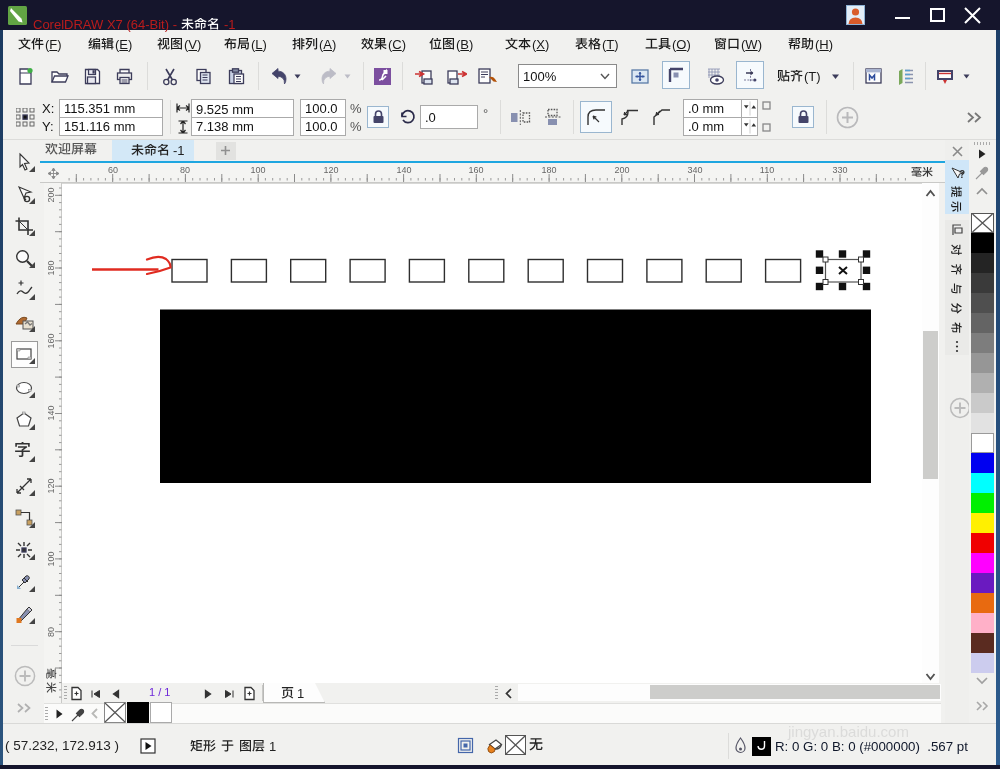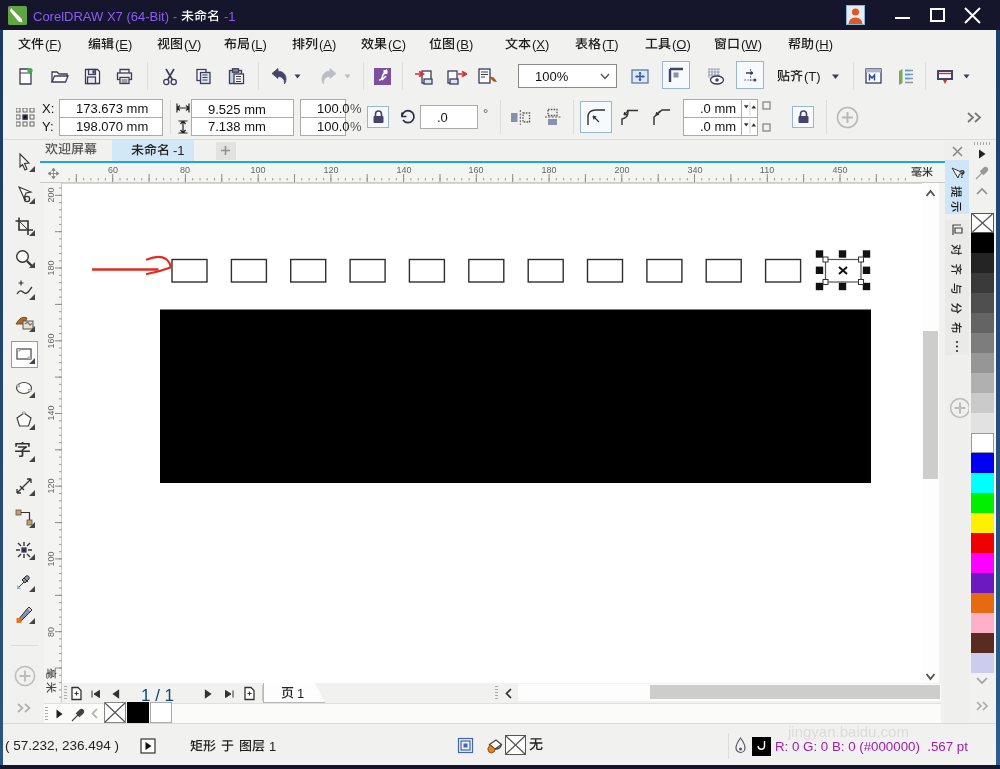--- a/index.html
+++ b/index.html
@@ -3,21 +3,21 @@
 
 *{margin:0;padding:0;box-sizing:border-box}
 html,body{width:1000px;height:769px;overflow:hidden}
 body{font-family:"Liberation Sans",sans-serif;-webkit-font-smoothing:antialiased}
 #app{position:relative;width:1000px;height:769px;background:#f1f1ef;overflow:hidden}
 .abs{position:absolute}
 .ic{position:absolute}
 svg{display:block}
 .sep{position:absolute;width:1px;background:#dcdcda}
 .fld{position:absolute;background:#fff;border:1px solid #aaa;font-size:13px;color:#111;
-     display:flex;align-items:center;padding-left:16px;letter-spacing:0}
+     display:flex;align-items:center;padding-left:4px;letter-spacing:0}
 .num{font-size:9px;color:#666}
 
 </style></head><body>
 <div id="app">
 <svg width="0" height="0" style="position:absolute">
       <defs>
         <path id="g7C73" d="M55 464H945V369H55ZM449 844H549V-84H449ZM800 797 905 756Q879 713 851 668Q823 623 795 582Q767 541 742 509L659 547Q684 580 710 623Q737 667 760 713Q784 758 800 797ZM108 753 194 790Q223 756 250 714Q277 672 299 632Q321 592 333 559L239 517Q229 549 209 590Q188 631 162 674Q136 717 108 753ZM407 416 490 383Q456 319 412 258Q367 196 316 140Q265 84 210 37Q155 -9 100 -44Q92 -32 80 -17Q68 -2 54 12Q41 26 30 35Q84 65 138 107Q192 148 242 199Q293 250 335 305Q377 360 407 416ZM587 421Q618 367 661 312Q704 258 756 207Q808 157 863 115Q918 74 973 45Q961 36 947 21Q934 7 921 -9Q909 -24 900 -37Q846 -3 790 45Q735 92 683 148Q631 203 586 264Q540 325 505 388Z"></path>
         <path id="g53E3" d="M118 743H885V-58H782V647H216V-62H118ZM164 119H849V22H164Z"></path>
         <path id="g5177" d="M595 75 655 142Q712 117 769 89Q827 61 878 34Q930 8 967 -15L890 -86Q855 -62 808 -34Q760 -6 705 22Q650 51 595 75ZM49 220H954V134H49ZM243 648H751V579H243ZM243 508H751V438H243ZM243 365H751V296H243ZM322 137 408 78Q369 48 317 17Q265 -13 210 -39Q155 -65 105 -85Q92 -70 72 -50Q52 -30 35 -16Q86 2 141 28Q195 53 243 82Q291 111 322 137ZM208 797H804V180H709V720H299V180H208Z"></path>
         <path id="g4E0E" d="M241 462H827V374H241ZM288 713H881V622H288ZM54 248H678V157H54ZM803 462H901Q901 462 901 454Q900 446 899 435Q899 425 897 418Q884 276 869 185Q855 94 837 43Q820 -7 797 -30Q775 -53 751 -61Q727 -69 691 -71Q662 -73 612 -72Q562 -71 508 -69Q507 -48 497 -21Q487 6 472 26Q531 21 584 19Q638 18 661 18Q680 18 692 20Q704 22 715 30Q734 46 750 94Q766 142 779 229Q792 316 803 447ZM255 825 351 815Q342 761 331 701Q319 641 307 581Q294 522 283 468Q271 415 261 374L160 374Q172 418 185 473Q198 528 211 589Q223 650 235 711Q246 771 255 825Z"></path>
@@ -66,21 +66,21 @@
     </svg>
 <div class="abs" style="left:0;top:0;width:1000px;height:30px;background:#15152c"></div>
 <div class="abs" style="left:0;top:30px;width:3px;height:735px;background:linear-gradient(#1b3a60,#2c557f)"></div>
 <div class="abs" style="right:0;top:30px;width:4px;height:735px;background:linear-gradient(#1d3f68,#2d5c8e)"></div>
 <div class="abs" style="left:0;top:765px;width:1000px;height:4px;background:#15152c"></div>
 <svg class="ic" style="left:8px;top:6px" width="19" height="19" viewBox="0 0 19 19">
 <rect width="19" height="19" rx="1.5" fill="#62a344"></rect>
 <path d="M3 2 L13.5 12.5 L14.5 16.5 L10.5 15.5 L2 5 Z" fill="#fff"></path>
 <path d="M3.2 2.2 L6.5 3.5 L15 12 L13.8 13.2 Z" fill="#62a344" opacity="0.35"></path>
 </svg>
-<div class="abs" style="left:33px;top:8px;height:16px;display:flex;align-items:center;color:#8b5cf6;font-size:13px">
+<div class="abs" style="left:33px;top:16px;height:16px;display:flex;align-items:center;color:#b91c1c;font-size:13px">
       <span>CorelDRAW X7 (64-Bit) -</span>
       <svg class="" width="39.0" height="13.0" viewBox="0 0 3000 1000" style="display:block;margin:0 4px" fill="#fff">
         <use href="#g672A" transform="translate(0,800) scale(1,-1)"></use>
         <use href="#g547D" transform="translate(1000,800) scale(1,-1)"></use>
         <use href="#g540D" transform="translate(2000,800) scale(1,-1)"></use>
       </svg>
       <span>-1</span>
     </div>
 <svg class="ic" style="left:846px;top:5px" width="19" height="20" viewBox="0 0 19 20">
 <rect x="0.5" y="0.5" width="18" height="19" fill="#e3edf8" stroke="#8fb3d6"></rect>
@@ -311,22 +311,22 @@
       <rect x="0" y="14" width="4" height="4" fill="none" stroke="#666" stroke-width="1"></rect>
       <rect x="7" y="0" width="4" height="4" fill="none" stroke="#666" stroke-width="1"></rect>
       <rect x="7" y="7" width="4.2" height="4.2" fill="#111"></rect>
       <rect x="7" y="14" width="4" height="4" fill="none" stroke="#666" stroke-width="1"></rect>
       <rect x="14" y="0" width="4" height="4" fill="none" stroke="#666" stroke-width="1"></rect>
       <rect x="14" y="7" width="4" height="4" fill="none" stroke="#666" stroke-width="1"></rect>
       <rect x="14" y="14" width="4" height="4" fill="none" stroke="#666" stroke-width="1"></rect>
     </svg>
 <div class="abs" style="left:42px;top:101px;font-size:13px;color:#111">X:</div>
 <div class="abs" style="left:42px;top:119px;font-size:13px;color:#111">Y:</div>
-<div class="fld" style="left:59px;top:99px;width:104px;height:19px">173.673 mm</div>
-<div class="fld" style="left:59px;top:117px;width:104px;height:19px">198.070 mm</div>
+<div class="fld" style="left:59px;top:99px;width:104px;height:19px">115.351 mm</div>
+<div class="fld" style="left:59px;top:117px;width:104px;height:19px">151.116 mm</div>
 <div class="sep" style="left:170px;top:100px;height:34px"></div>
 <svg class="ic" style="left:176px;top:102px" width="14" height="12" viewBox="0 0 14 12" fill="none" stroke="#3c3c5a" stroke-width="1.30">
       <path d="M1 6 h12 M1 6 l3 -2.5 M1 6 l3 2.5 M13 6 l-3 -2.5 M13 6 l-3 2.5 M1 1.5 v9 M13 1.5 v9" stroke-width="1.2" stroke="#222"></path>
     </svg>
 <svg class="ic" style="left:177px;top:120px" width="12" height="14" viewBox="0 0 12 14" fill="none" stroke="#3c3c5a" stroke-width="1.30">
       <path d="M6 1 v12 M6 1 l-2.5 3 M6 1 l2.5 3 M6 13 l-2.5 -3 M6 13 l2.5 -3 M1.5 1 h9 M1.5 13 h9" stroke-width="1.2" stroke="#222"></path>
     </svg>
 <div class="fld" style="left:191px;top:99px;width:103px;height:21px">9.525 mm</div>
 <div class="fld" style="left:191px;top:117px;width:103px;height:19px">7.138 mm</div>
 <div class="fld" style="left:300px;top:99px;width:46px;height:19px">100.0</div>
@@ -435,21 +435,21 @@
 <div class="abs num" style="left:113px;top:165px;width:30px;text-align:center;margin-left:-15px">60</div>
 <div class="abs num" style="left:185px;top:165px;width:30px;text-align:center;margin-left:-15px">80</div>
 <div class="abs num" style="left:258px;top:165px;width:30px;text-align:center;margin-left:-15px">100</div>
 <div class="abs num" style="left:331px;top:165px;width:30px;text-align:center;margin-left:-15px">120</div>
 <div class="abs num" style="left:404px;top:165px;width:30px;text-align:center;margin-left:-15px">140</div>
 <div class="abs num" style="left:476px;top:165px;width:30px;text-align:center;margin-left:-15px">160</div>
 <div class="abs num" style="left:549px;top:165px;width:30px;text-align:center;margin-left:-15px">180</div>
 <div class="abs num" style="left:622px;top:165px;width:30px;text-align:center;margin-left:-15px">200</div>
 <div class="abs num" style="left:695px;top:165px;width:30px;text-align:center;margin-left:-15px">340</div>
 <div class="abs num" style="left:767px;top:165px;width:30px;text-align:center;margin-left:-15px">110</div>
-<div class="abs num" style="left:840px;top:165px;width:30px;text-align:center;margin-left:-15px">450</div>
+<div class="abs num" style="left:840px;top:165px;width:30px;text-align:center;margin-left:-15px">330</div>
 <div class="abs" style="left:911px;top:167px">
       <svg class="" width="22.0" height="11.0" viewBox="0 0 2000 1000" style="display:block;" fill="#333">
         <use href="#g6BEB" transform="translate(0,800) scale(1,-1)"></use>
         <use href="#g7C73" transform="translate(1000,800) scale(1,-1)"></use>
       </svg>
     </div>
 <div class="abs" style="left:44px;top:183px;width:18px;height:520px;background:#f4f4f2;border-right:1px solid #c9c9c7"></div>
 <svg class="ic" style="left:44px;top:183px" width="19" height="520" viewBox="0 0 19 520">
       <path d="M15 5.0 H17.5 M15 12.3 H17.5 M15 19.6 H17.5 M15 26.8 H17.5 M15 34.1 H17.5 M15 41.4 H17.5 M15 48.7 H17.5 M15 55.9 H17.5 M15 63.2 H17.5 M15 70.5 H17.5 M15 77.8 H17.5 M15 85.0 H17.5 M15 92.3 H17.5 M15 99.6 H17.5 M15 106.8 H17.5 M15 114.1 H17.5 M15 121.4 H17.5 M15 128.7 H17.5 M15 135.9 H17.5 M15 143.2 H17.5 M15 150.5 H17.5 M15 157.8 H17.5 M15 165.0 H17.5 M15 172.3 H17.5 M15 179.6 H17.5 M15 186.8 H17.5 M15 194.1 H17.5 M15 201.4 H17.5 M15 208.7 H17.5 M15 215.9 H17.5 M15 223.2 H17.5 M15 230.5 H17.5 M15 237.8 H17.5 M15 245.0 H17.5 M15 252.3 H17.5 M15 259.6 H17.5 M15 266.8 H17.5 M15 274.1 H17.5 M15 281.4 H17.5 M15 288.7 H17.5 M15 295.9 H17.5 M15 303.2 H17.5 M15 310.5 H17.5 M15 317.8 H17.5 M15 325.0 H17.5 M15 332.3 H17.5 M15 339.6 H17.5 M15 346.8 H17.5 M15 354.1 H17.5 M15 361.4 H17.5 M15 368.7 H17.5 M15 375.9 H17.5 M15 383.2 H17.5 M15 390.5 H17.5 M15 397.8 H17.5 M15 405.0 H17.5 M15 412.3 H17.5 M15 419.6 H17.5 M15 426.8 H17.5 M15 434.1 H17.5 M15 441.4 H17.5 M15 448.7 H17.5 M15 455.9 H17.5 M15 463.2 H17.5 M15 470.5 H17.5 M15 477.8 H17.5 M15 485.0 H17.5 M15 492.3 H17.5 M15 499.6 H17.5 M15 506.9 H17.5 M15 514.1 H17.5" stroke="#9a9a9a" stroke-width="1"></path>
       <path d="M11 12.3 H19 M11 48.7 H19 M11 85.0 H19 M11 121.4 H19 M11 157.8 H19 M11 194.1 H19 M11 230.5 H19 M11 266.8 H19 M11 303.2 H19 M11 339.6 H19 M11 375.9 H19 M11 412.3 H19 M11 448.7 H19 M11 485.0 H19" stroke="#8a8a8a" stroke-width="1"></path>
@@ -629,21 +629,21 @@
 <svg class="ic" style="left:69px;top:686px" width="14" height="15" viewBox="0 0 14 15" fill="none" stroke="#3c3c5a" stroke-width="1.30">
       <path d="M3 1.5 h6 l3 3 v9 h-9 z" fill="#fff" stroke="#333"></path>
       <path d="M5.5 7.5 h4 M7.5 5.5 v4" stroke="#333" stroke-width="1.2"></path>
     </svg>
 <svg class="ic" style="left:90px;top:689px" width="11" height="10" viewBox="0 0 11 10" fill="none" stroke="#3c3c5a" stroke-width="1.30">
       <path d="M2 1.5 V8.5 M9.5 1.5 L4 5 L9.5 8.5 Z" fill="#333" stroke="#333" stroke-width="1"></path>
     </svg>
 <svg class="ic" style="left:111px;top:689px" width="9" height="10" viewBox="0 0 9 10" fill="none" stroke="#3c3c5a" stroke-width="1.30">
       <path d="M7.5 1.5 L2.5 5 L7.5 8.5 Z" fill="#333" stroke="#333"></path>
     </svg>
-<div class="abs" style="left:141px;top:686px;font-size:17px;color:#0c4a6e">1 / 1</div>
+<div class="abs" style="left:149px;top:686px;font-size:11px;color:#6d28d9">1 / 1</div>
 <svg class="ic" style="left:204px;top:689px" width="9" height="10" viewBox="0 0 9 10" fill="none" stroke="#3c3c5a" stroke-width="1.30">
       <path d="M1.5 1.5 L6.5 5 L1.5 8.5 Z" fill="#333" stroke="#333"></path>
     </svg>
 <svg class="ic" style="left:224px;top:689px" width="11" height="10" viewBox="0 0 11 10" fill="none" stroke="#3c3c5a" stroke-width="1.30">
       <path d="M9 1.5 V8.5 M1.5 1.5 L7 5 L1.5 8.5 Z" fill="#333" stroke="#333" stroke-width="1"></path>
     </svg>
 <svg class="ic" style="left:242px;top:686px" width="14" height="15" viewBox="0 0 14 15" fill="none" stroke="#3c3c5a" stroke-width="1.30">
       <path d="M3 1.5 h6 l3 3 v9 h-9 z" fill="#fff" stroke="#333"></path>
       <path d="M5.5 7.5 h4 M7.5 5.5 v4" stroke="#333" stroke-width="1.2"></path>
     </svg>
@@ -748,21 +748,21 @@
 <div class="abs" style="left:971px;top:613.0px;width:23px;height:20.0px;background:#ffb0c8;"></div>
 <div class="abs" style="left:971px;top:633.0px;width:23px;height:20.0px;background:#5a2b20;"></div>
 <div class="abs" style="left:971px;top:653.0px;width:23px;height:20.0px;background:#ccccee;"></div>
 <svg class="ic" style="left:975px;top:675px" width="14" height="11" viewBox="0 0 14 11" fill="none" stroke="#3c3c5a" stroke-width="1.30">
       <path d="M2 3 L7 8 L12 3" fill="none" stroke="#a0a0a0" stroke-width="1.7"></path>
     </svg>
 <svg class="ic" style="left:975px;top:700px" width="15" height="12" viewBox="0 0 15 12" fill="none" stroke="#3c3c5a" stroke-width="1.30">
       <path d="M2 2 l4 4 l-4 4 M8 2 l4 4 l-4 4" fill="none" stroke="#a8a8a8" stroke-width="1.6"></path>
     </svg>
 <div class="abs" style="left:3px;top:723px;width:993px;height:42px;background:#f1f1ef;border-top:1px solid #d9d9d7"></div>
-<div class="abs" style="left:5px;top:738px;font-size:13.5px;color:#222">( 57.232, 236.494 )</div>
+<div class="abs" style="left:5px;top:738px;font-size:13.5px;color:#222">( 57.232, 172.913 )</div>
 <svg class="ic" style="left:140px;top:738px" width="16" height="16" viewBox="0 0 16 16" fill="none" stroke="#3c3c5a" stroke-width="1.30">
       <rect x="1" y="1" width="14" height="14" fill="#fff" stroke="#333" stroke-width="1.2"></rect>
       <path d="M5.5 4 L11.5 8 L5.5 12 Z" fill="#111" stroke="none"></path>
     </svg>
 <div class="abs" style="left:190px;top:739px;display:flex;align-items:center">
       <svg class="" width="26.0" height="13.0" viewBox="0 0 2000 1000" style="display:block;" fill="#222">
         <use href="#g77E9" transform="translate(0,800) scale(1,-1)"></use>
         <use href="#g5F62" transform="translate(1000,800) scale(1,-1)"></use>
       </svg>
       <span style="width:5px"></span>
@@ -797,14 +797,14 @@
     </div>
 <div class="sep" style="left:728px;top:733px;height:26px"></div>
 <svg class="ic" style="left:734px;top:737px" width="13" height="19" viewBox="0 0 13 19" fill="none" stroke="#3c3c5a" stroke-width="1.30">
       <path d="M6.5 1 Q11 7 11 11 a4.5 4.5 0 0 1 -9 0 Q2 7 6.5 1 Z" fill="none" stroke="#556" stroke-width="1.2"></path>
       <circle cx="6.5" cy="12" r="1.5" fill="#556" stroke="none"></circle>
     </svg>
 <div class="abs" style="left:752px;top:737px;width:19px;height:19px;background:#000"></div>
 <svg class="ic" style="left:752px;top:737px" width="19" height="19" viewBox="0 0 19 19">
       <path d="M12.5 4 V9 a3.2 3.2 0 0 1 -6.4 0" fill="none" stroke="#fff" stroke-width="1.4"></path>
     </svg>
-<div class="abs" style="left:775px;top:739px;font-size:13.3px;color:#a21caf">R: 0 G: 0 B: 0 (#000000)&nbsp;&nbsp;.567 pt</div>
+<div class="abs" style="left:775px;top:739px;font-size:13.3px;color:#0f172a">R: 0 G: 0 B: 0 (#000000)&nbsp;&nbsp;.567 pt</div>
 <div class="abs" style="left:788px;top:723px;font-size:15px;color:rgba(175,175,175,0.33)">jingyan.baidu.com</div>
 </div>
 </body></html>

